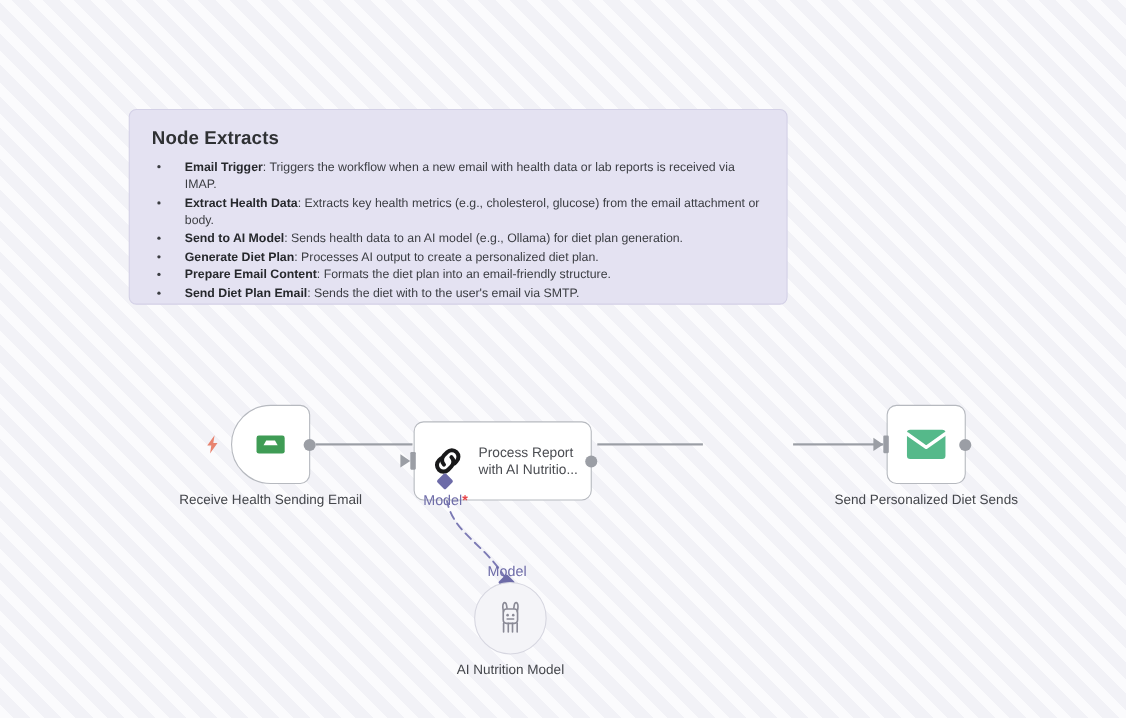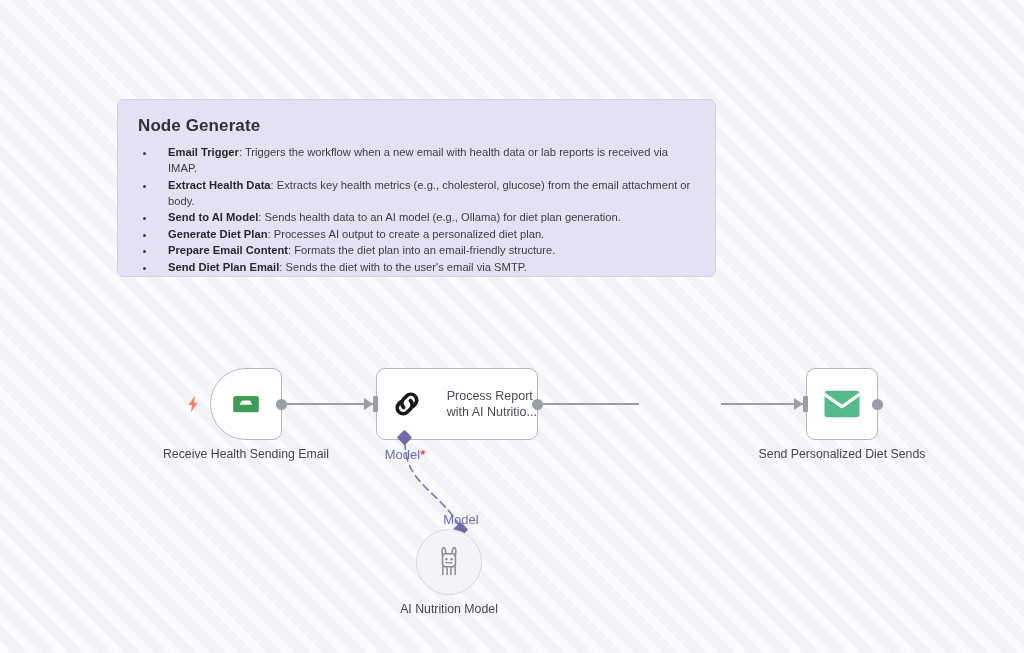--- a/index.html
+++ b/index.html
@@ -68,23 +68,24 @@
     display: flex;
     align-items: center;
     justify-content: center;
   }
   .node.trigger {
     border-top-left-radius: 36px;
     border-bottom-left-radius: 36px;
   }
   .node.wide {
     width: 162px;
-    justify-content: space-between;
+    justify-content: flex-start;
     padding-left: 13px;
     gap: 11px;
+    margin-top: 15px;
   }
   .node-inner-label {
     font-size: 12.5px;
     line-height: 16px;
     color: #4b4d52;
     white-space: nowrap;
   }
   .node-caption {
     position: absolute;
     text-align: center;
@@ -156,41 +157,41 @@
     font-size: 13px;
     color: #6d6ba8;
     white-space: nowrap;
     text-align: center;
   }
   .port-label .req { color: #e8474c; font-weight: bold; }
 
   
   #ai-node {
     position: absolute;
-    left: 416px;
+    left: 431px;
     top: 529px;
     width: 66px; height: 66px;
     border-radius: 50%;
     background: #f4f4f8;
     border: 1.5px solid #d6d6e0;
     display: flex;
     align-items: center;
     justify-content: center;
   }
   #ai-node .node-caption { top: 72px; }
 
   svg { display: block; }
 </style>
 </head>
 <body>
 
 <div id="canvas">
 
   <div id="note-panel">
-    <div id="note-title">Node Generate</div>
+    <div id="note-title">Node Extracts</div>
     <ul id="note-list">
       <li><span class="term">Email Trigger</span><span>: Triggers the workflow when a new email with health data or lab reports is received via IMAP.</span></li>
       <li><span class="term">Extract Health Data</span><span>: Extracts key health metrics (e.g., cholesterol, glucose) from the email attachment or body.</span></li>
       <li><span class="term">Send to AI Model</span><span>: Sends health data to an AI model (e.g., Ollama) for diet plan generation.</span></li>
       <li><span class="term">Generate Diet Plan</span><span>: Processes AI output to create a personalized diet plan.</span></li>
       <li><span class="term">Prepare Email Content</span><span>: Formats the diet plan into an email-friendly structure.</span></li>
       <li><span class="term">Send Diet Plan Email</span><span>: Sends the diet with to the user's email via SMTP.</span></li>
     </ul>
   </div>
 

